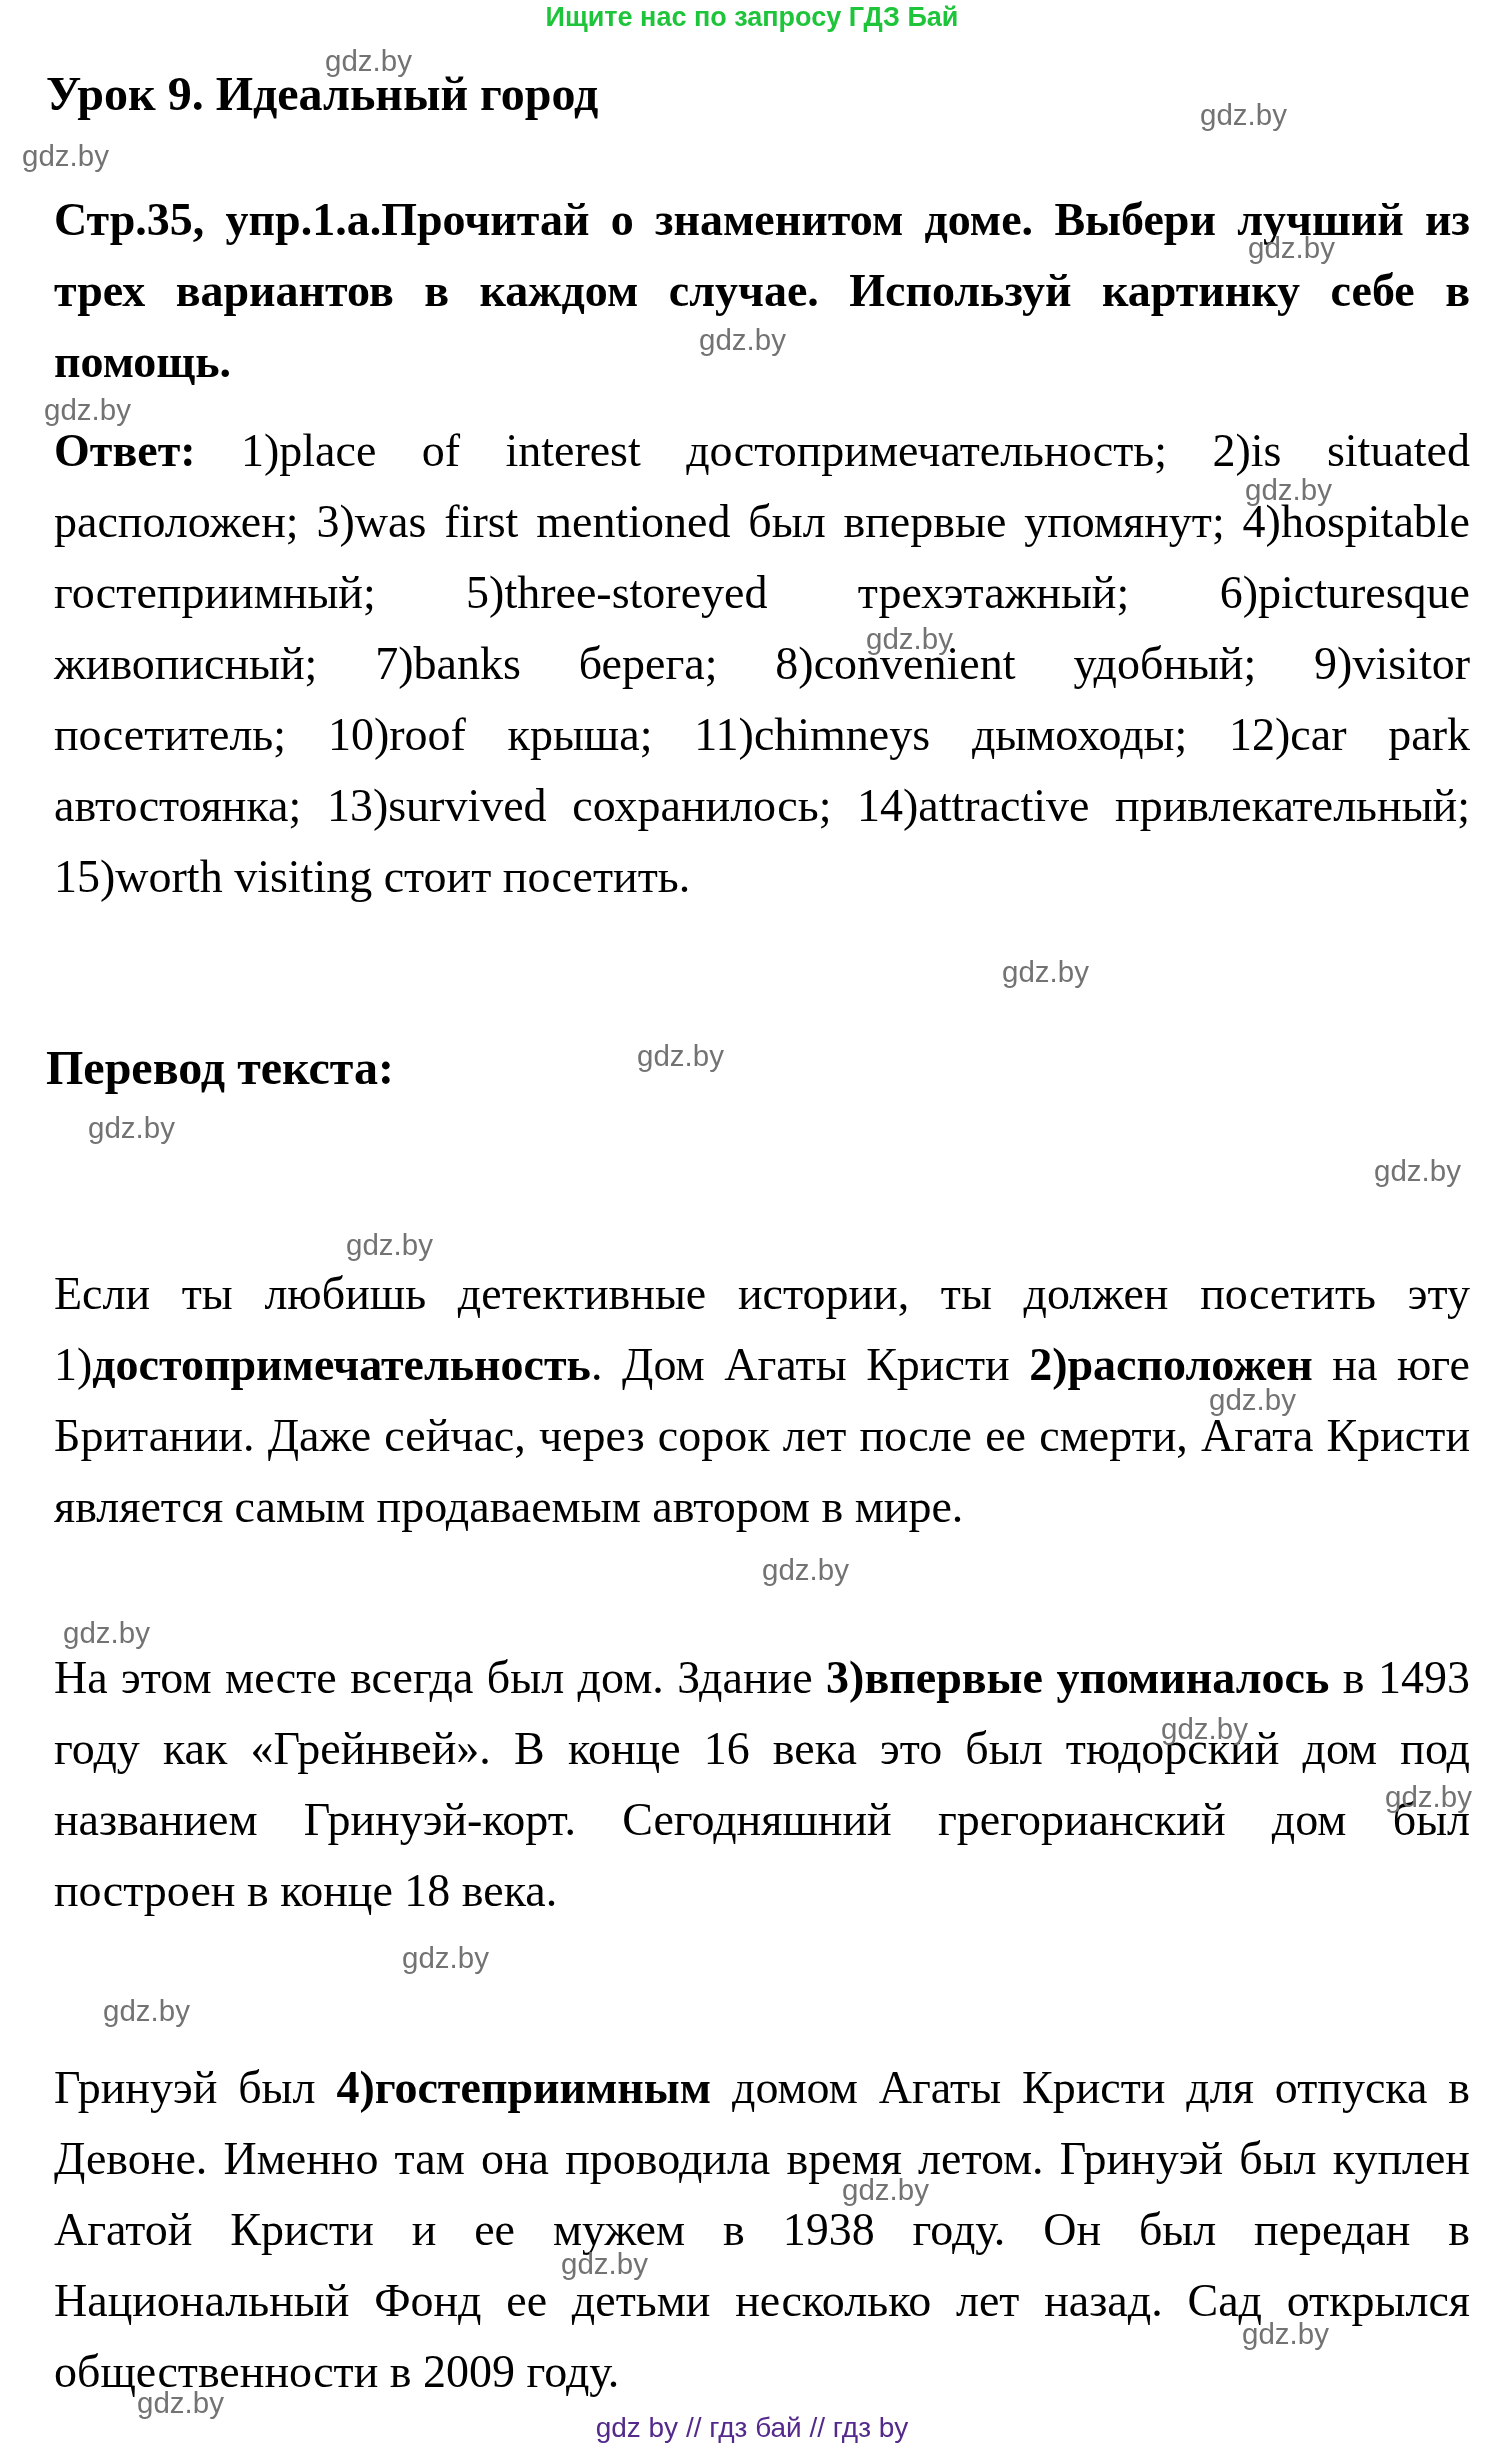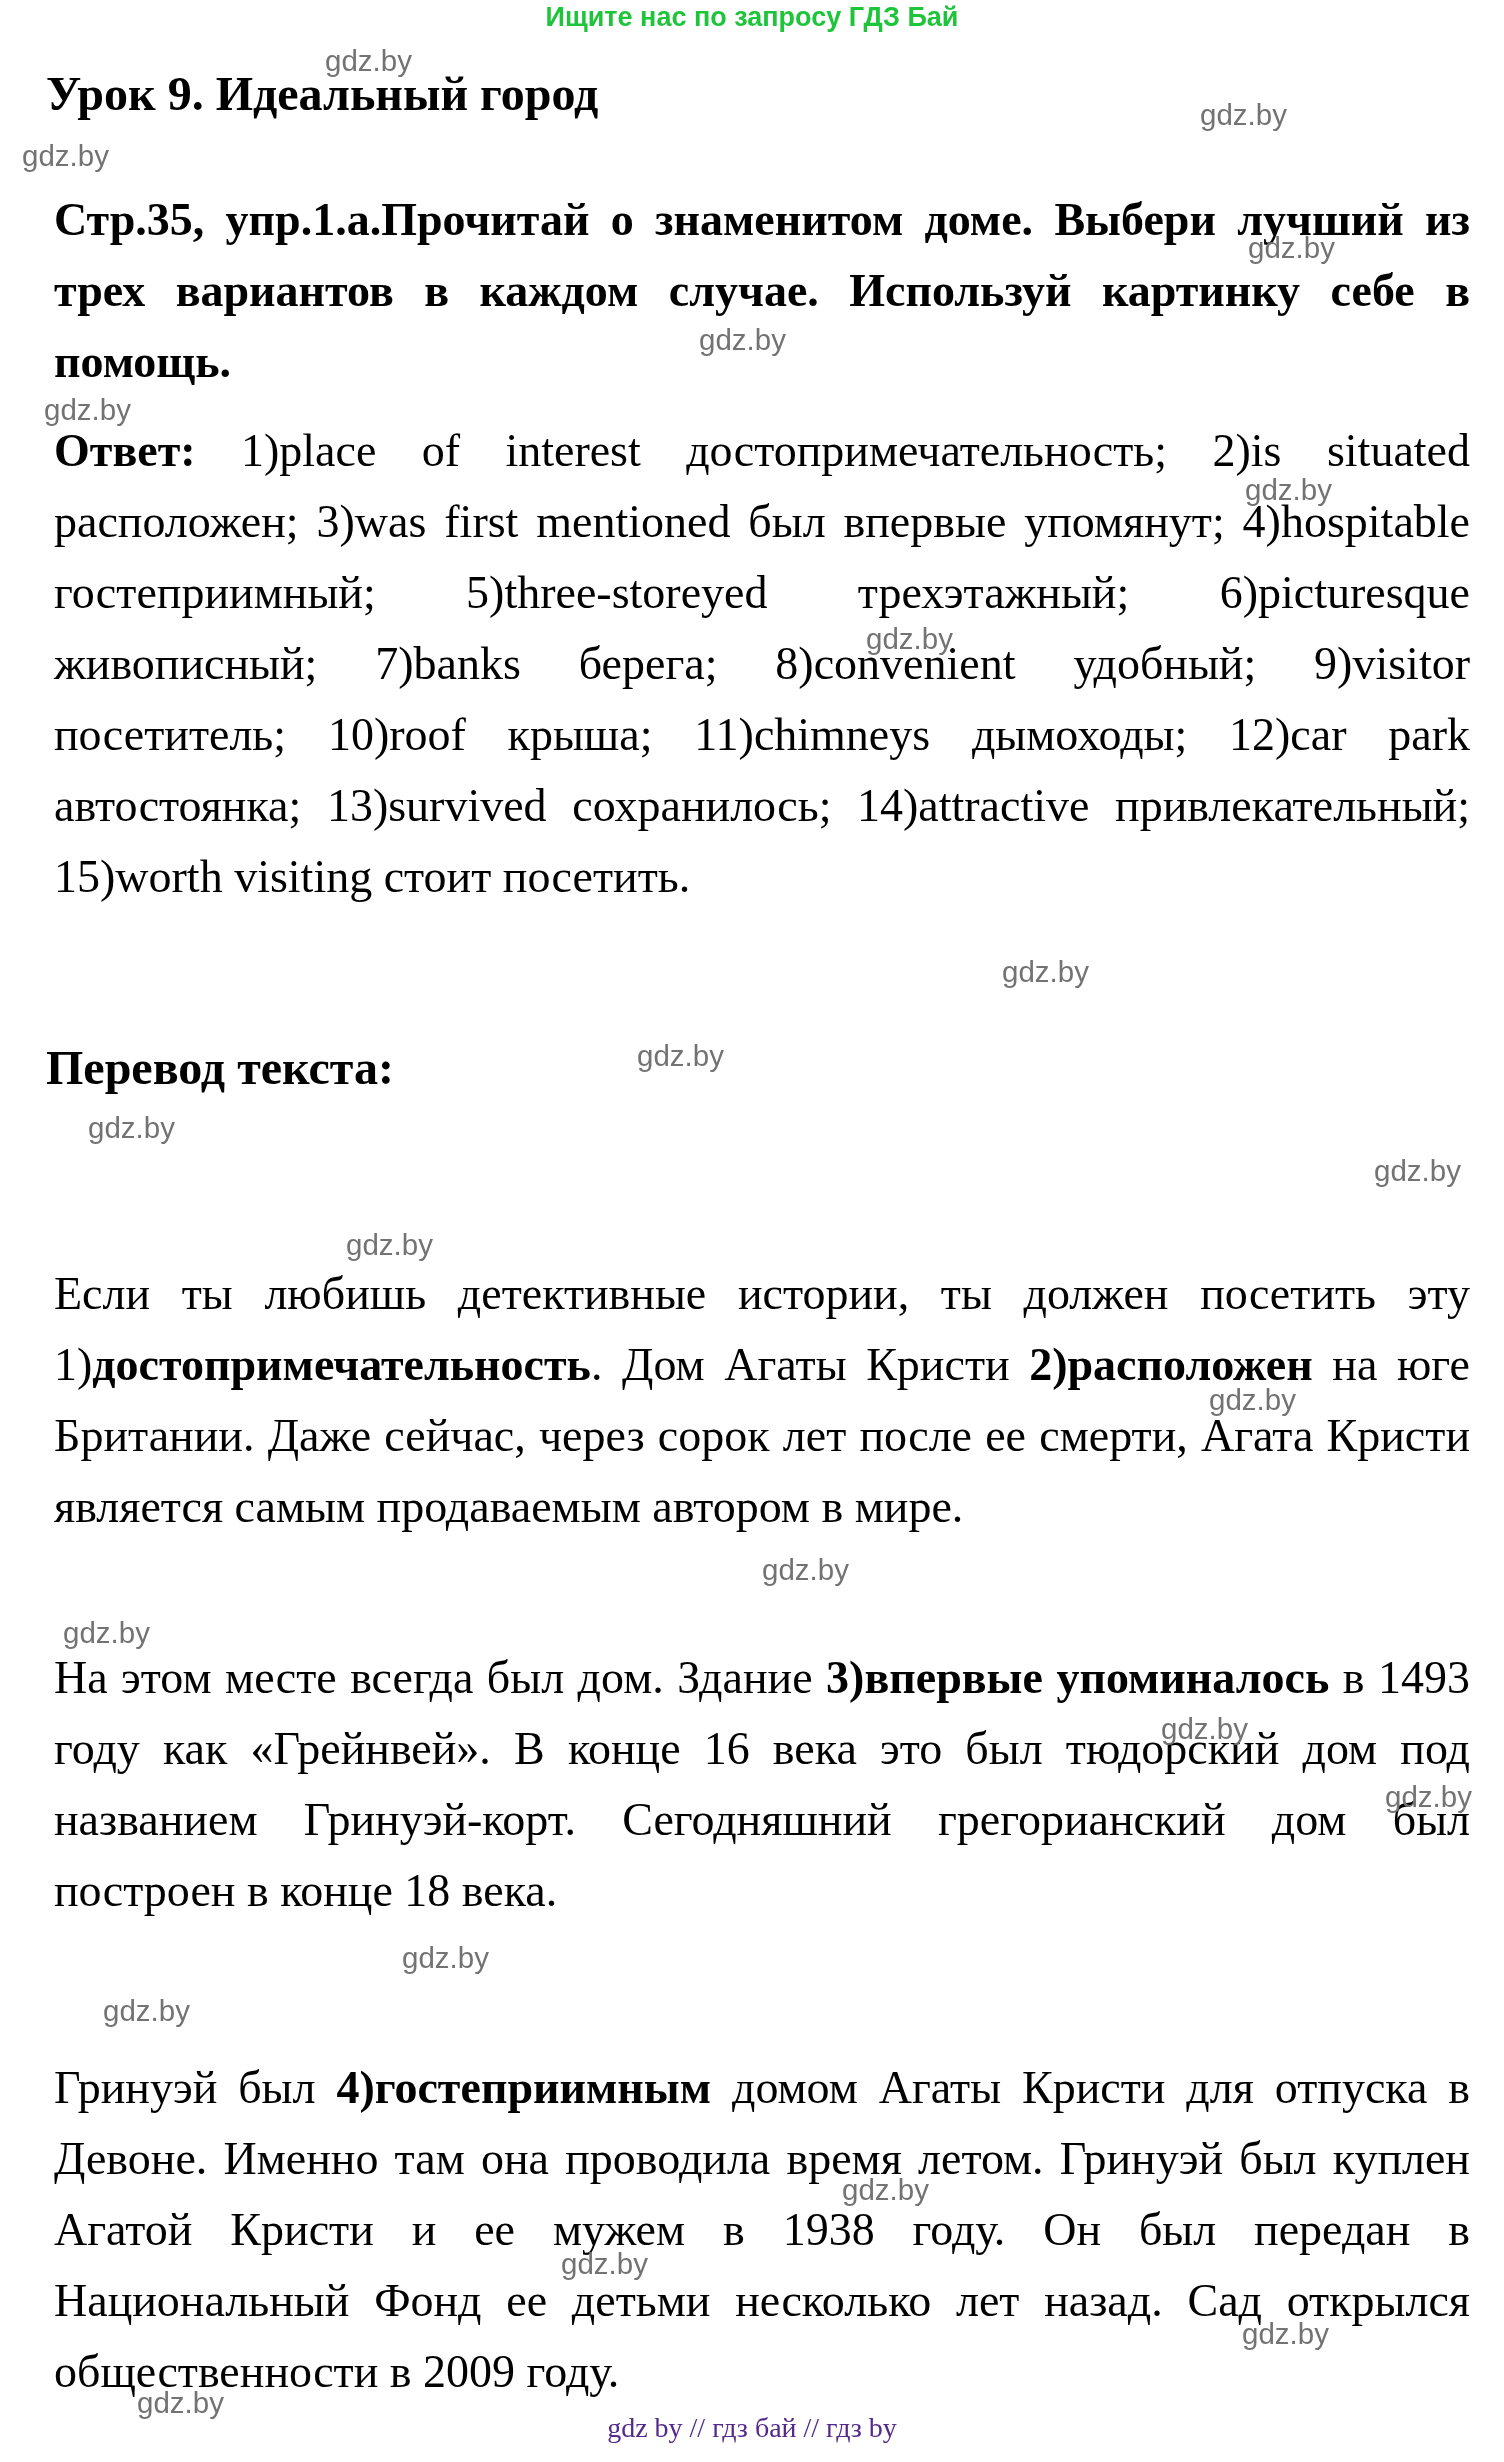--- a/index.html
+++ b/index.html
@@ -49,21 +49,21 @@
   .task-para   { top: 184px; }
   .answer-para { top: 415px; }
   .para-1      { top: 1258px; }
   .para-2      { top: 1642px; }
   .para-3      { top: 2052px; }
 
   .footer-note {
     position: absolute;
     top: 2412px; left: 0; right: 0;
     text-align: center;
-    font-family: Liberation Serif, serif;
+    font-family: Liberation Sans, sans-serif;
     font-size: 28px;
     color: #532a8b;
   }
 
   .wm {
     position: absolute;
     font-family: "Liberation Sans", sans-serif;
     font-size: 29.5px;
     line-height: 1;
     color: #737373;

